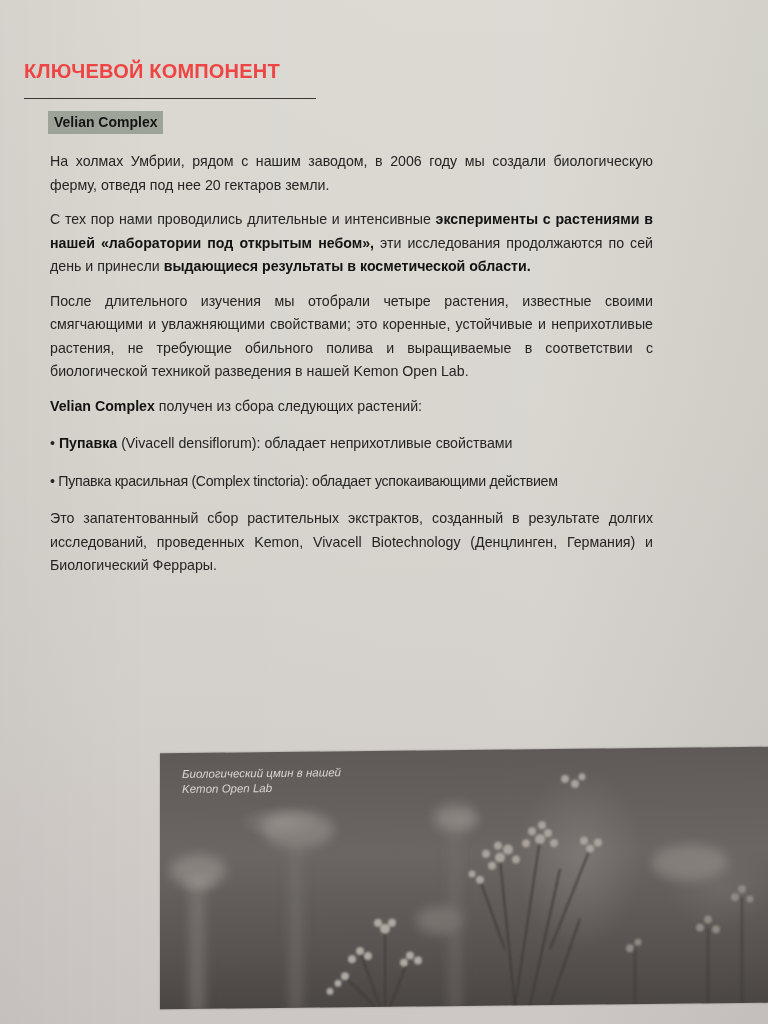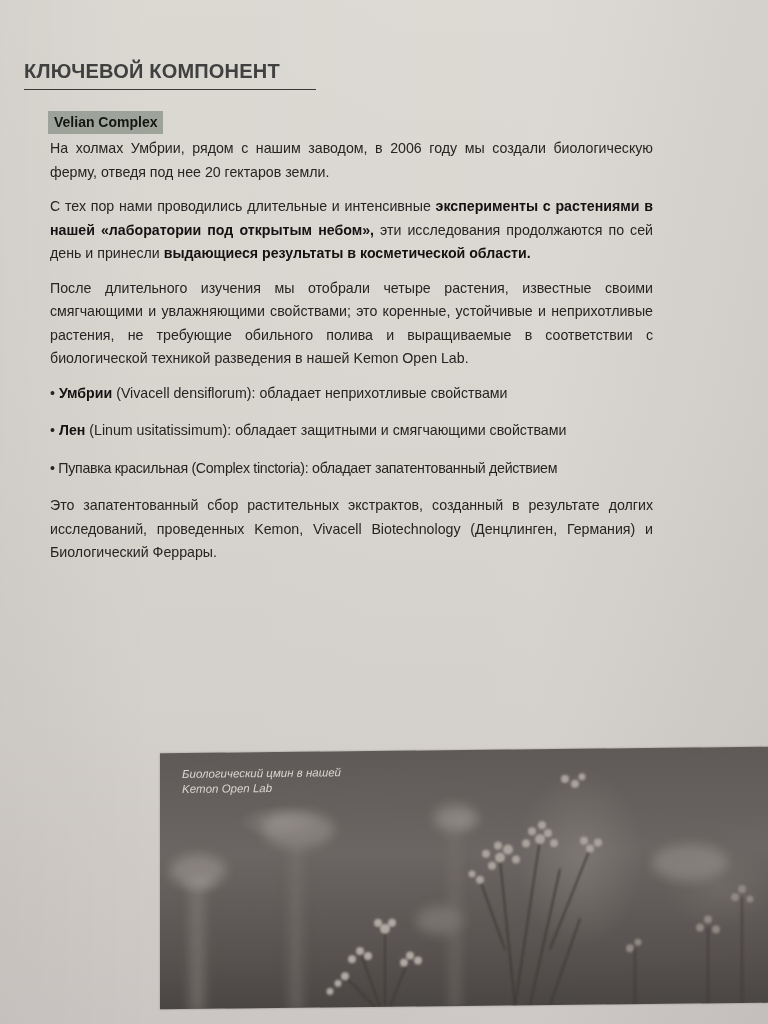--- a/index.html
+++ b/index.html
@@ -21,40 +21,40 @@
     background: linear-gradient(90deg, rgba(0,0,0,0.03) 0%, rgba(0,0,0,0) 20%, rgba(255,255,255,0.04) 70%, rgba(0,0,0,0.04) 100%);
     pointer-events: none;
   }
   .heading {
     position: absolute;
     left: 24px;
     top: 60px;
     font-size: 20px;
     font-weight: bold;
     letter-spacing: 0.2px;
-    color: #404040;
-    padding-bottom: 6px;
+    color: #ef4444;
+    padding-bottom: 15px;
     border-bottom: 1.5px solid #3a3734;
     width: 292px;
     white-space: nowrap;
   }
   .tag {
     position: absolute;
     left: 48px;
     top: 111px;
     background: #9ea39a;
     padding: 3px 6px 4px 6px;
     font-size: 14px;
     font-weight: bold;
     color: #141413;
   }
   .content {
     position: absolute;
     left: 50px;
-    top: 137px;
+    top: 150px;
     width: 603px;
     font-size: 14.2px;
     line-height: 23.5px;
     color: #262422;
     text-align: justify;
   }
   .content p {
     margin: 0 0 11px 0;
   }
   .content b {
@@ -108,35 +108,34 @@
 
 <div class="content">
   <p>На холмах Умбрии, рядом с нашим заводом, в 2006 году мы создали биологическую ферму, отведя под нее 20 гектаров земли.</p>
 
   <p>
     <span>С тех пор нами проводились длительные и интенсивные </span><b>эксперименты с растениями в нашей «лаборатории под открытым небом»,</b><span> эти исследования продолжаются по сей день и принесли </span><b>выдающиеся результаты в косметической области.</b>
   </p>
 
   <p>После длительного изучения мы отобрали четыре растения, известные своими смягчающими и увлажняющими свойствами; это коренные, устойчивые и неприхотливые растения, не требующие обильного полива и выращиваемые в соответствии с биологической техникой разведения в нашей Kemon Open Lab.</p>
 
+  <p style="margin-bottom:14px">
+    <b>Velian Complex</b><span> получен из сбора следующих растений:</span>
+  </p>
 
   <div class="bullet">
     <span>•</span>
-    <b>Умбрии</b><span class="latin"> (Vivacell densiflorum)</span><span>: обладает неприхотливые свойствами</span>
+    <b>Пупавка</b><span class="latin"> (Vivacell densiflorum)</span><span>: обладает неприхотливые свойствами</span>
   </div>
 
 
-  <div class="bullet">
-    <span>•</span>
-    <b>Лен</b><span class="latin"> (Linum usitatissimum)</span><span>: обладает защитными и смягчающими свойствами</span>
-  </div>
 
   <div class="bullet" style="letter-spacing:-0.3px">
     <span>•</span>
-    <span class="latin">Пупавка красильная (Complex tinctoria)</span><span>: обладает запатентованный действием</span>
+    <span class="latin">Пупавка красильная (Complex tinctoria)</span><span>: обладает успокаивающими действием</span>
   </div>
 
   <p>Это запатентованный сбор растительных экстрактов, созданный в результате долгих исследований, проведенных Kemon, Vivacell Biotechnology (Денцлинген, Германия) и Биологический Феррары.</p>
 </div>
 
 <div class="photo">
   <svg width="608" height="256" viewBox="0 0 608 256">
     <defs>
       <filter id="blur6">
           <feGaussianBlur stdDeviation="6"></feGaussianBlur>

